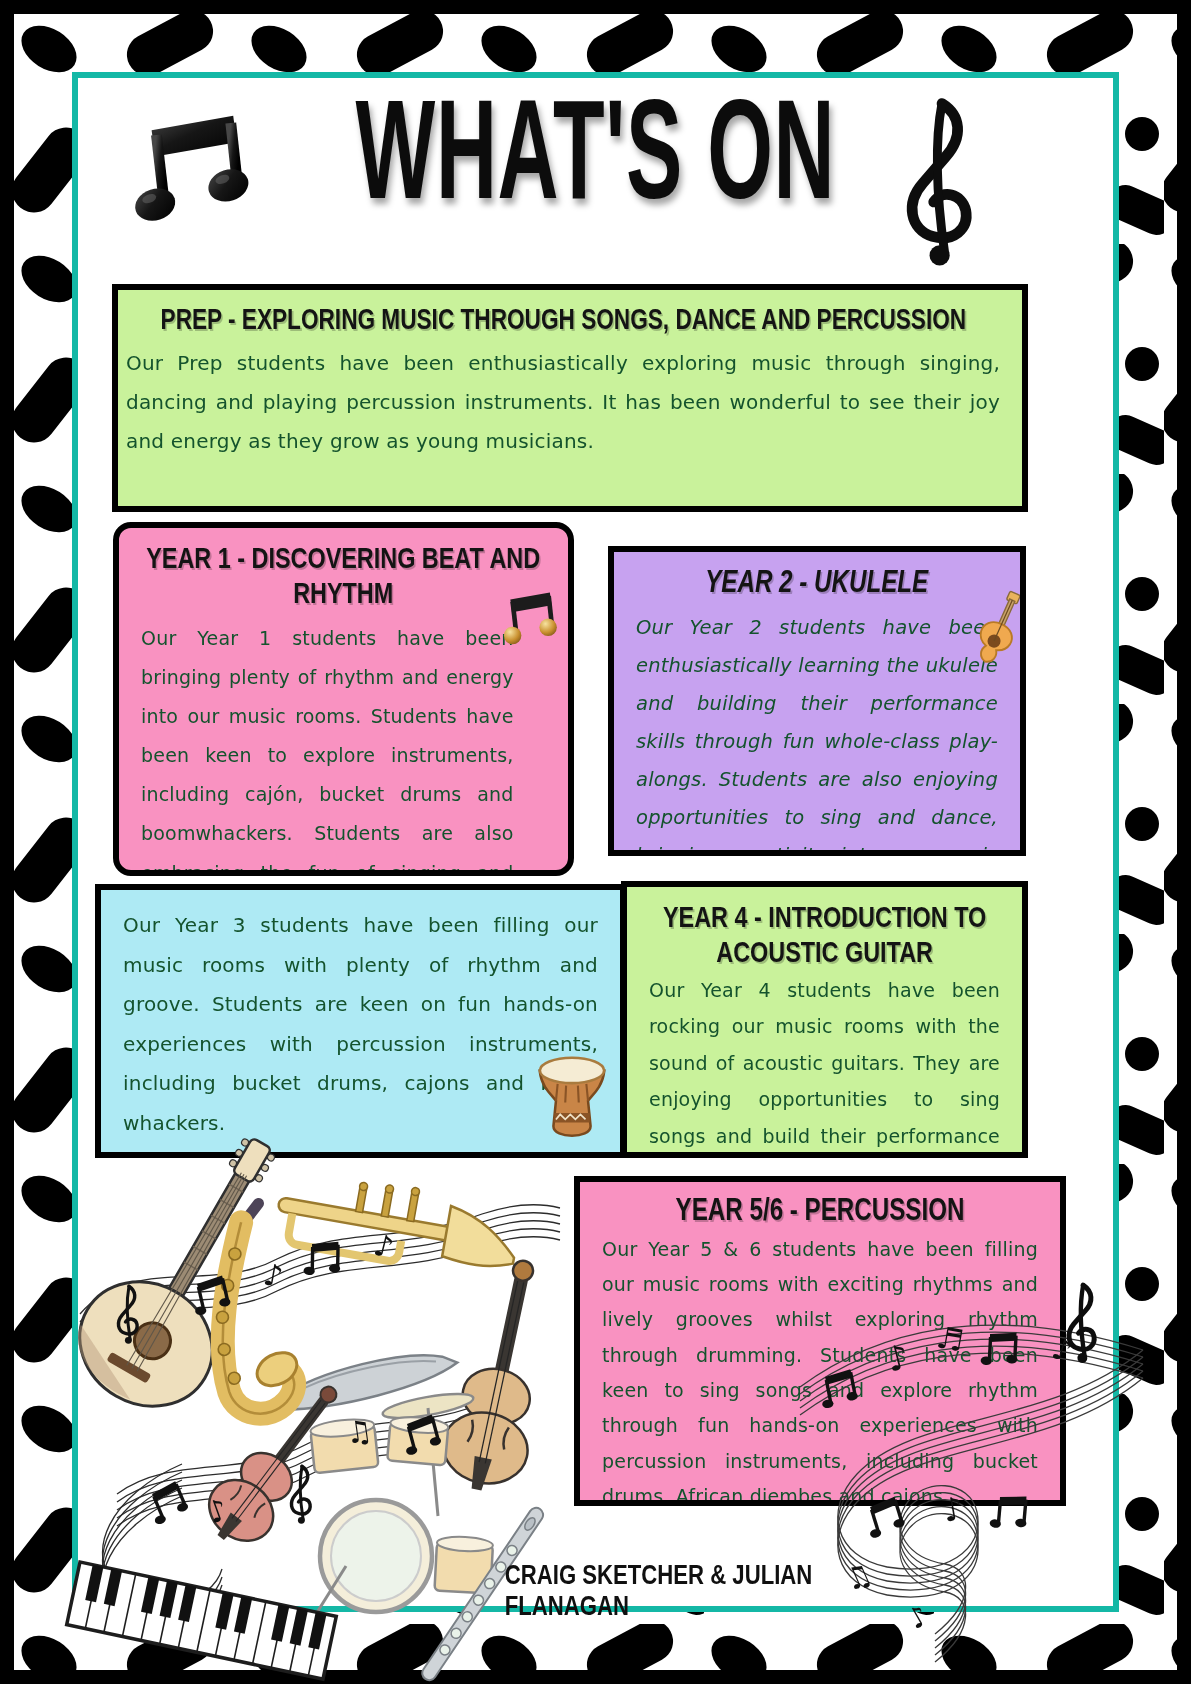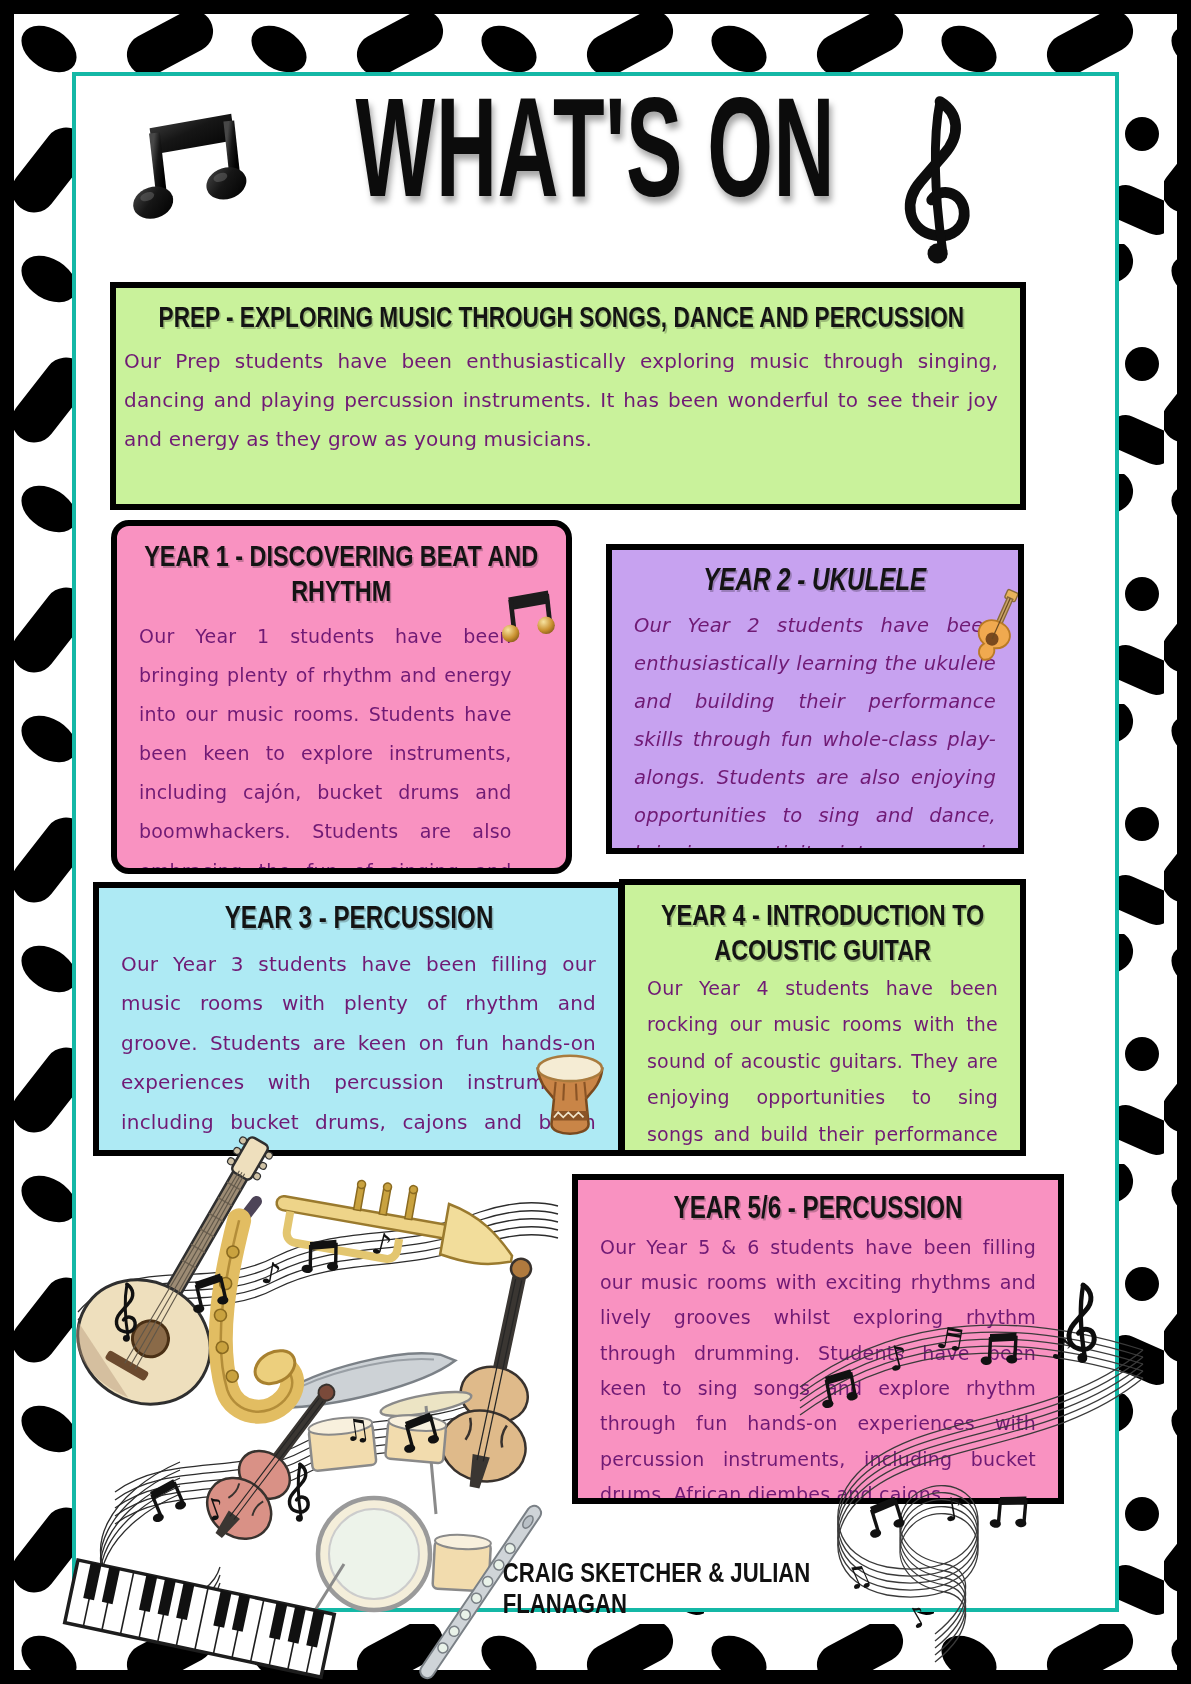--- a/index.html
+++ b/index.html
@@ -1,21 +1,21 @@
 <!DOCTYPE html>
 <html><head>
 <meta charset="utf-8">
 <style>
   html,body{margin:0;padding:0;background:#222;}
   .page{position:relative;width:1191px;height:1684px;background:#000;overflow:hidden;
         font-family:"DejaVu Sans",sans-serif;margin:0 auto;}
   .pattern-field{position:absolute;left:14px;top:14px;right:14px;bottom:14px;z-index:0;}
   .pattern-field svg{display:block;width:100%;height:100%;}
   .card{position:absolute;left:72px;top:72px;width:1047px;height:1540px;background:#fff;
-        border:4px solid #14b8a6;box-sizing:border-box;z-index:2;}
+        border:6px solid #14b8a6;box-sizing:border-box;z-index:2;}
   
   .big-title{position:absolute;left:0;right:0;top:6px;text-align:center;z-index:3;
              font-family:"Liberation Sans",sans-serif;font-weight:800;font-size:128px;line-height:1;
              color:#0c0c0c;letter-spacing:1px;}
   .big-title .squeeze{display:inline-block;transform:scaleX(.66) scaleY(1.1);transform-origin:50% 40%;
              text-shadow:4px 6px 7px rgba(0,0,0,.35);}
   .sub-title{position:absolute;left:0;right:0;top:118px;text-align:center;z-index:4;
              font-family:"Liberation Sans",sans-serif;font-weight:800;font-size:78px;line-height:1;
              color:#f2d483;}
   .sub-title .squeeze{display:inline-block;transform:scaleX(.72) scaleY(1.08);
@@ -24,21 +24,21 @@
                          6px 8px 6px rgba(0,0,0,.35);}
   .hdr-icon{position:absolute;z-index:3;}
   .hdr-note{left:40px;top:22px;width:132px;height:142px;}
   .hdr-clef{left:812px;top:16px;width:104px;height:178px;}
   
   .box{position:absolute;border:6px solid #000;box-sizing:border-box;padding:8px 22px 6px;overflow:hidden;}
   .box-title{margin:4px 0 2px;text-align:center;font-family:"Liberation Sans",sans-serif;font-weight:800;
              font-size:30px;line-height:1.18;color:#141414;}
   .box-title .cond{display:block;width:128%;margin-left:-14%;transform:scaleX(.78);
              text-shadow:2px 2px 0 rgba(0,0,0,.22);}
-  .box-body{margin:8px 0 0;font-size:19.5px;line-height:2.02;color:#701a75;text-align:justify;
+  .box-body{margin:8px 0 0;font-size:19.5px;line-height:2.02;color:#14532d;text-align:justify;
             -moz-text-align-last:left;text-align-last:left;letter-spacing:.2px;}
   .ico{position:absolute;}
   
   .credits{position:absolute;left:380px;top:1482px;width:520px;text-align:left;z-index:6;
            font-family:"Liberation Sans",sans-serif;font-weight:800;font-size:27px;color:#101010;}
   .credits .cond{display:block;transform:scaleX(.82);}
   .collage{position:absolute;left:-16px;top:1086px;width:500px;height:510px;z-index:4;overflow:visible;}
   .swirl{position:absolute;left:795px;top:1262px;width:352px;height:402px;z-index:5;overflow:visible;}
 </style>
 </head>
@@ -131,23 +131,20 @@
           <rect x="24" y="2" width="12" height="10" rx="2" fill="#e8b35c" stroke="#8a6a3a" stroke-width="1.5"></rect>
           <rect x="27" y="10" width="6" height="32" fill="#caa36a" stroke="#8a6a3a" stroke-width="1.5"></rect>
           <path d="M30 38 C18 38 12 46 13 54 C14 60 18 64 24 66 C20 72 22 80 30 82 C38 80 40 72 36 66 C42 64 46 60 47 54 C48 46 42 38 30 38 Z" fill="#f0a94f" stroke="#b97a26" stroke-width="2"></path>
           <circle cx="30" cy="58" r="7" fill="#7a4a1e"></circle>
           <line x1="30" y1="10" x2="30" y2="58" stroke="#6b4a20" stroke-width="1.3"></line>
         </g>
       </svg>
     </section>
 
     <section class="box" style="left: 17px; top: 806px; width: 531px; height: 274px; background: rgb(174, 234, 244);">
-      <h2 class="box-title" style="font-size:31px;">
-          <span class="cond">YEAR 3 - PERCUSSION</span>
-        </h2>
       <p class="box-body" style="font-size:20px;line-height:1.98;">Our Year 3 students have been filling our music rooms with plenty of rhythm and groove. Students are keen on fun hands-on experiences with percussion instruments, including bucket drums, cajons and boom whackers.</p>
       <svg class="ico" style="right:10px;bottom:4px;width:76px;height:96px;" viewBox="0 0 90 110">
         <path d="M7 22 C9 40 22 50 26 56 L23 86 C23 101 67 101 67 86 L64 56 C68 50 81 40 83 22 C70 34 20 34 7 22 Z" fill="#c98547" stroke="#7a4a1e" stroke-width="3"></path>
         <ellipse cx="45" cy="20" rx="38" ry="15" fill="#f5ecd4" stroke="#a97b3e" stroke-width="3"></ellipse>
         <path d="M24 76 h42" stroke="#8a5426" stroke-width="11"></path>
         <path d="M26 78 l5 -6 l6 6 l6 -6 l6 6 l6 -6 l6 6" stroke="#f0e3c8" stroke-width="2" fill="none"></path>
         <path d="M28 36 L26 56 M38 38 L37 58 M52 38 L53 58 M62 36 L64 56" stroke="#8a5426" stroke-width="2.5"></path>
       </svg>
     </section>
 

